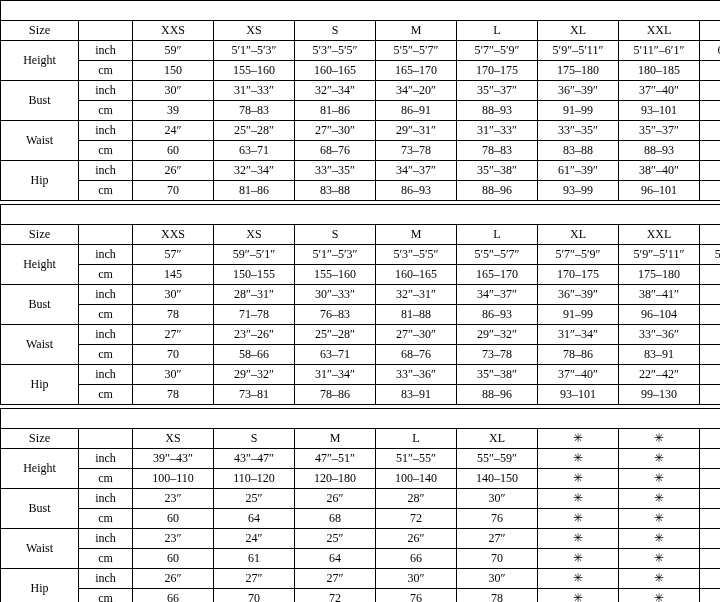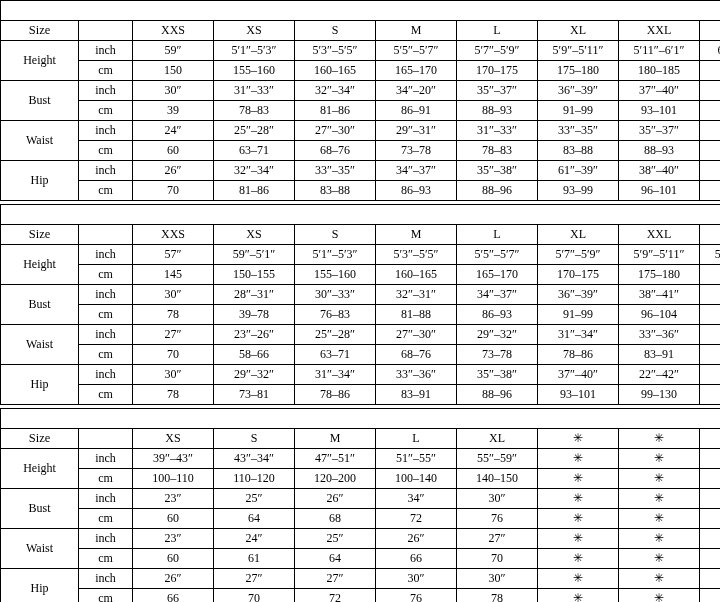--- a/index.html
+++ b/index.html
@@ -270,21 +270,21 @@
       <td>30″–33″</td>
       <td>32″–31″</td>
       <td>34″–37″</td>
       <td>36″–39″</td>
       <td>38″–41″</td>
       <td>40″–43″</td>
     </tr>
     <tr>
       <td class="unit">cm</td>
       <td>78</td>
-      <td>39–78</td>
+      <td>71–78</td>
       <td>76–83</td>
       <td>81–88</td>
       <td>86–93</td>
       <td>91–99</td>
       <td>96–104</td>
       <td>101–109</td>
     </tr>
 
     <tr>
       <td class="rowlabel" rowspan="2">Waist</td>
@@ -365,47 +365,47 @@
       <td>XL</td>
       <td class="star">✳</td>
       <td class="star">✳</td>
       <td class="star">✳</td>
     </tr>
 
     <tr>
       <td class="rowlabel" rowspan="2">Height</td>
       <td class="unit">inch</td>
       <td>39″–43″</td>
-      <td>43″–34″</td>
+      <td>43″–47″</td>
       <td>47″–51″</td>
       <td>51″–55″</td>
       <td>55″–59″</td>
       <td class="star">✳</td>
       <td class="star">✳</td>
       <td class="star">✳</td>
     </tr>
     <tr>
       <td class="unit">cm</td>
       <td>100–110</td>
       <td>110–120</td>
-      <td>120–200</td>
+      <td>120–180</td>
       <td>100–140</td>
       <td>140–150</td>
       <td class="star">✳</td>
       <td class="star">✳</td>
       <td class="star">✳</td>
     </tr>
 
     <tr>
       <td class="rowlabel" rowspan="2">Bust</td>
       <td class="unit">inch</td>
       <td>23″</td>
       <td>25″</td>
       <td>26″</td>
-      <td>34″</td>
+      <td>28″</td>
       <td>30″</td>
       <td class="star">✳</td>
       <td class="star">✳</td>
       <td class="star">✳</td>
     </tr>
     <tr>
       <td class="unit">cm</td>
       <td>60</td>
       <td>64</td>
       <td>68</td>

